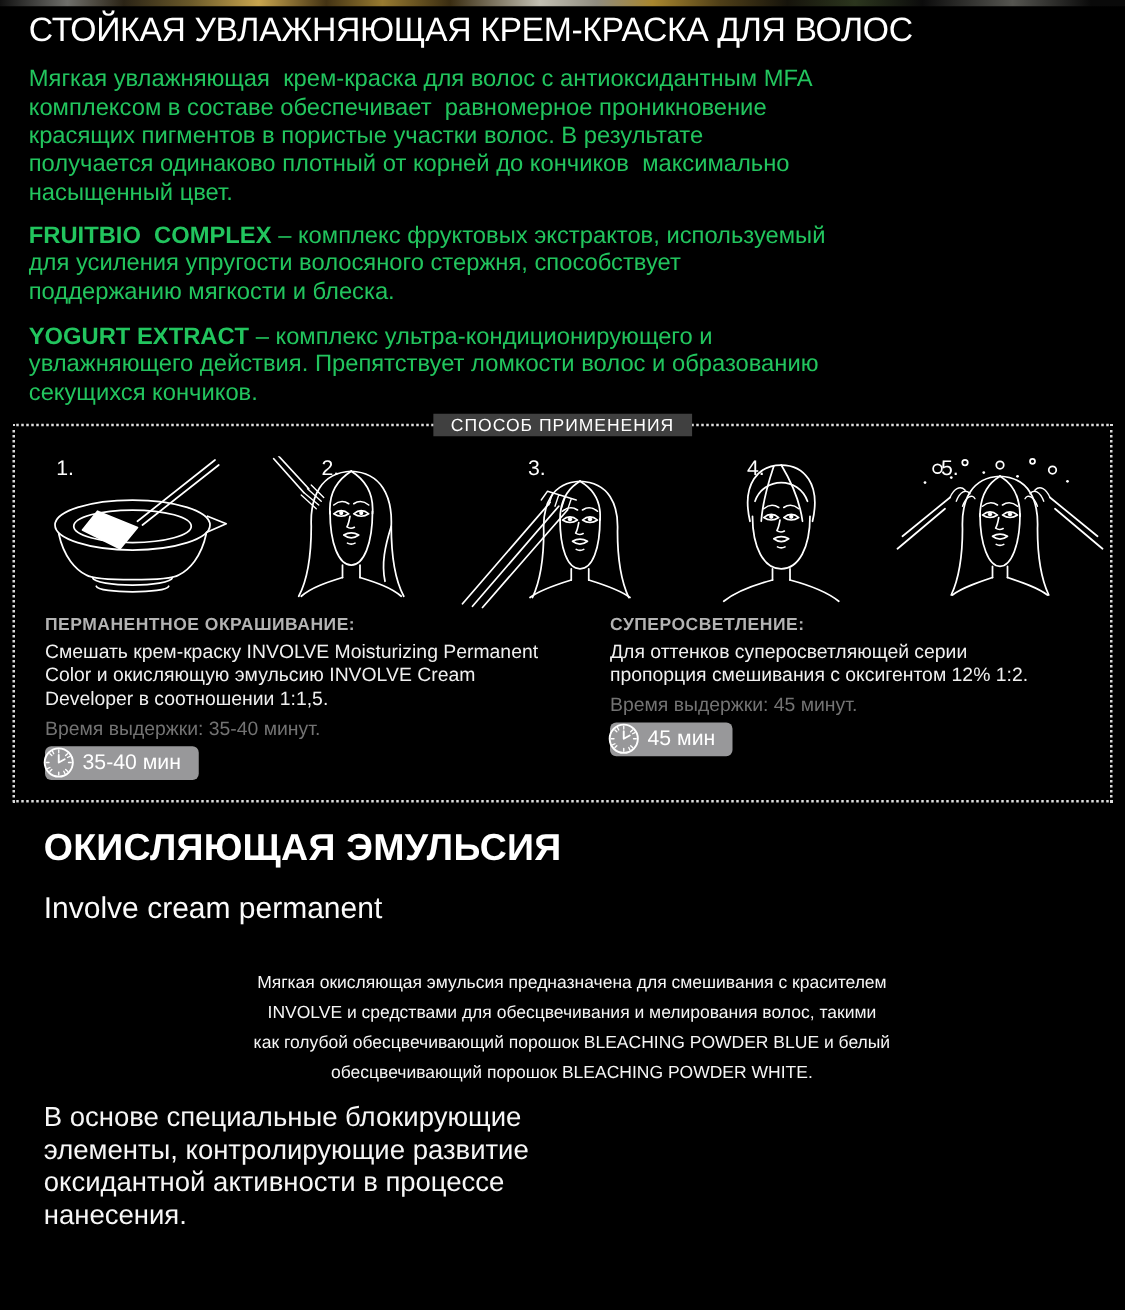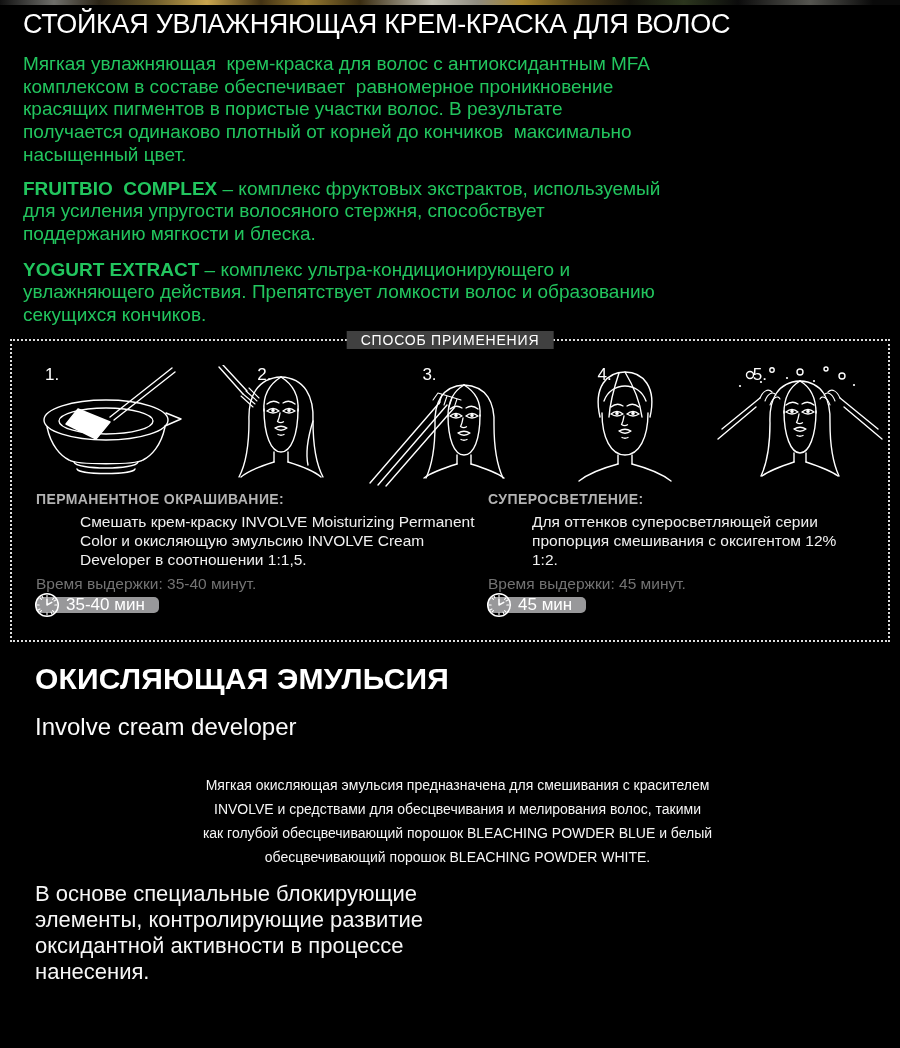--- a/index.html
+++ b/index.html
@@ -49,26 +49,26 @@
   .step:nth-child(2) .step-num { left:70px; }
   .step:nth-child(3) .step-num { left:60px; }
   .step:nth-child(4) .step-num { left:60px; }
   .step:nth-child(5) .step-num { left:40px; }
   .step-svg { position:absolute; bottom:0; left:50%; transform:translateX(-50%); width:172px; height:122px; }
 
   .cols { display:flex; padding:0 24px; margin-top:4px; }
   .col-left { width:452px; }
   .col-right { flex:1; }
   .col-heading { font-size:14px; line-height:17px; font-weight:700; letter-spacing:0.4px; color:#b3b3b3; }
-  .col-body { margin-top:4px; font-size:15.5px; line-height:19px; white-space:pre-wrap; color:#f0f0f0;margin-left:44px; }
+  .col-body { margin-top:4px; font-size:15.5px; line-height:19px; white-space:pre-wrap; color:#f0f0f0; }
   .col-time { margin-top:5px; font-size:15.5px; line-height:19px; color:#737373; }
   .time-badge {
     display:inline-flex; align-items:center; margin-top:4px;
     background:#98989a; border-radius:5px;
-    height:16px; padding:0 14px 0 0; color:#fff; font-size:17px;
+    height:27px; padding:0 14px 0 0; color:#fff; font-size:17px;
   }
   .clock { width:26px; height:26px; margin:-1px 6px -1px -2px; flex:none; }
 
   .developer { padding:0 20px 0 35px; }
   .developer h2 { margin-top:20px; font-size:30px; line-height:34px; font-weight:700; color:#fff; letter-spacing:0.2px; }
   .developer .subtitle2 { margin-top:17px; font-size:24px; line-height:28px; font-weight:400; color:#fbfbfb; }
   .body-xl  { margin-top:32px; font-size:14px; line-height:24px; white-space:pre-wrap; color:#f6f6f6;text-align:center; }
   .body-xxl { margin-top:12px; font-size:22px; line-height:26px; white-space:pre-wrap; color:#f6f6f6; }
 
   .defs-holder { position:absolute; width:0; height:0; overflow:hidden; }
@@ -246,21 +246,21 @@
               <use href="#clock-glyph"></use>
             </svg>
           <span>45 мин</span>
         </div>
       </div>
     </div>
   </section>
 
   <section class="developer">
     <h2>ОКИСЛЯЮЩАЯ ЭМУЛЬСИЯ</h2>
-    <div class="subtitle2">Involve cream developer</div>
+    <div class="subtitle2">Involve cream permanent</div>
     <p class="body-xl">Мягкая окисляющая эмульсия предназначена для смешивания с красителем
 INVOLVE и средствами для обесцвечивания и мелирования волос, такими
 как голубой обесцвечивающий порошок BLEACHING POWDER BLUE и белый
 обесцвечивающий порошок BLEACHING POWDER WHITE.</p>
     <p class="body-xxl">В основе специальные блокирующие
 элементы, контролирующие развитие
 оксидантной активности в процессе
 нанесения.</p>
   </section>
 

